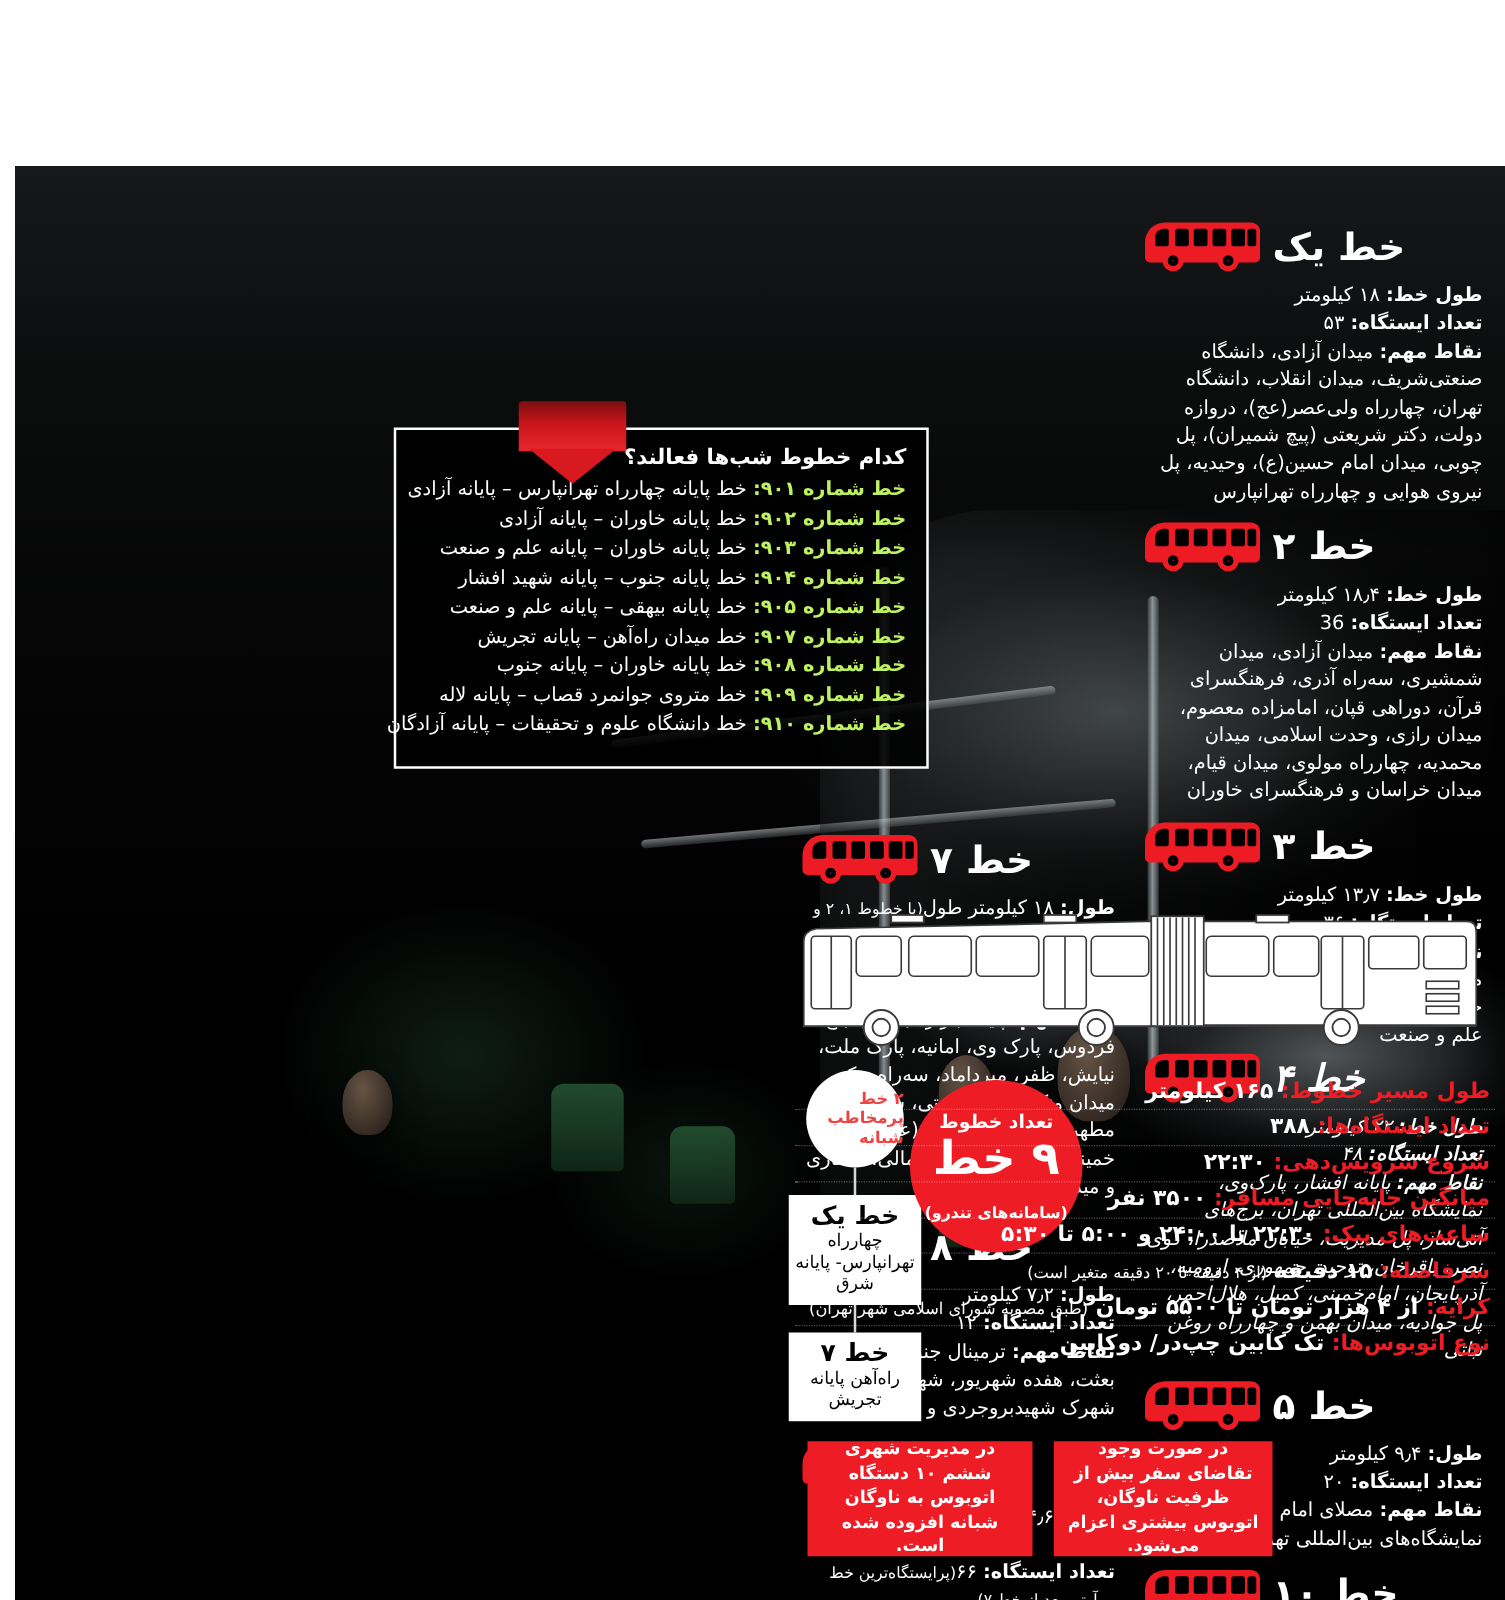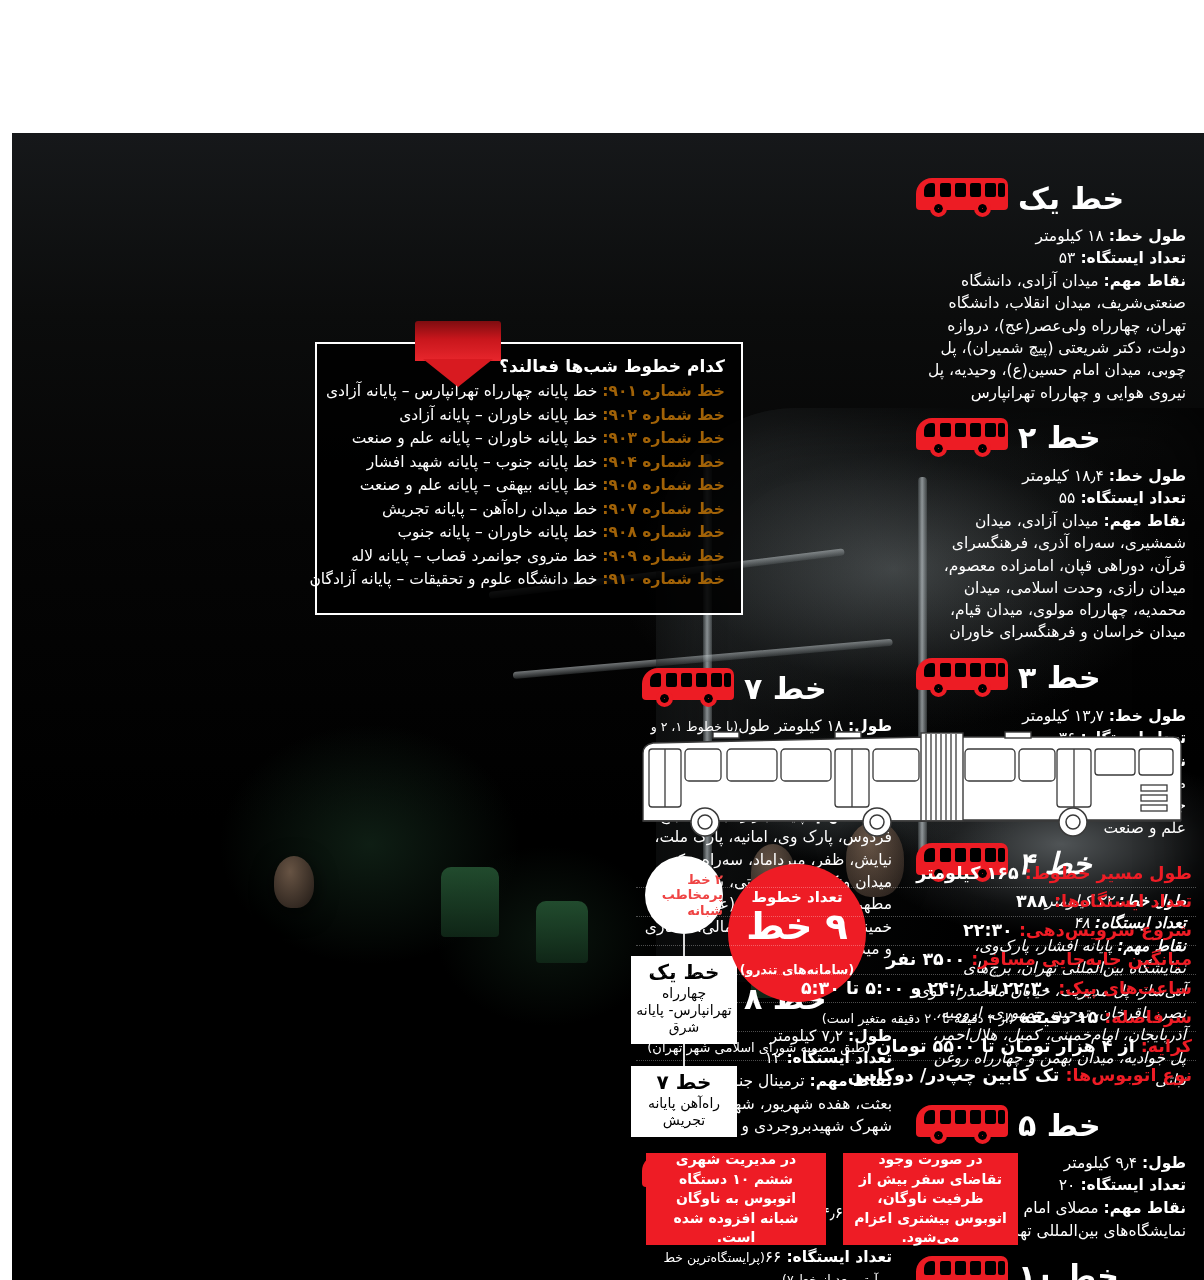--- a/index.html
+++ b/index.html
@@ -180,21 +180,21 @@
     margin-bottom: 4px;
   }
   #night-box .row {
     font-size: 15.5px;
     line-height: 1.52;
     text-align: right;
     color: #ffffff;
     white-space: nowrap;
   }
   #night-box .row .num {
-    color: #a16207;
+    color: #bef264;
     font-weight: bold;
   }
   .ribbon-arrow {
     position: absolute;
     left: 98px;
     top: -23px;
     width: 86px;
     height: 66px;
   }
   .ribbon-arrow .flag {
@@ -379,21 +379,21 @@
             <span class="win w6"></span>
           <span class="wheel left"></span>
             <span class="wheel right"></span>
         </span>
         <span class="line-title">خط ۲</span>
       </div>
       <div class="stat-line">
         <b>طول خط:</b> <span>۱۸٫۴ کیلومتر</span>
       </div>
       <div class="stat-line">
-        <b>تعداد ایستگاه:</b> <span>۵۵</span>
+        <b>تعداد ایستگاه:</b> <span>36</span>
       </div>
       <div class="points">
         <b>نقاط مهم:</b> <span>میدان آزادی، میدان شمشیری، سه‌راه آذری، فرهنگسرای قرآن، دوراهی قپان، امامزاده معصوم، میدان رازی، وحدت اسلامی، میدان محمدیه، چهارراه مولوی، میدان قیام، میدان خراسان و فرهنگسرای خاوران</span>
       </div>
     </div>
 
     <div class="line-block" style="margin-top:14px;">
       <div class="line-head">
         <span class="bus-icon">
           <span class="body"></span>

